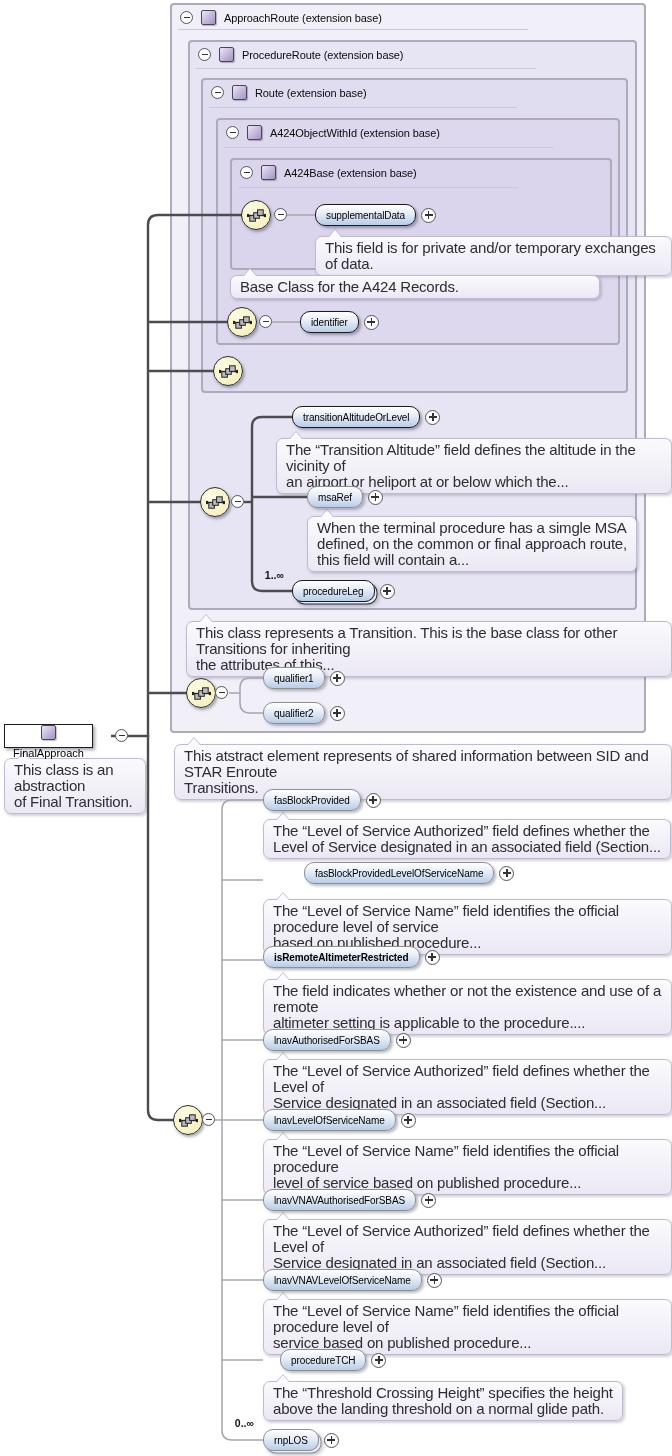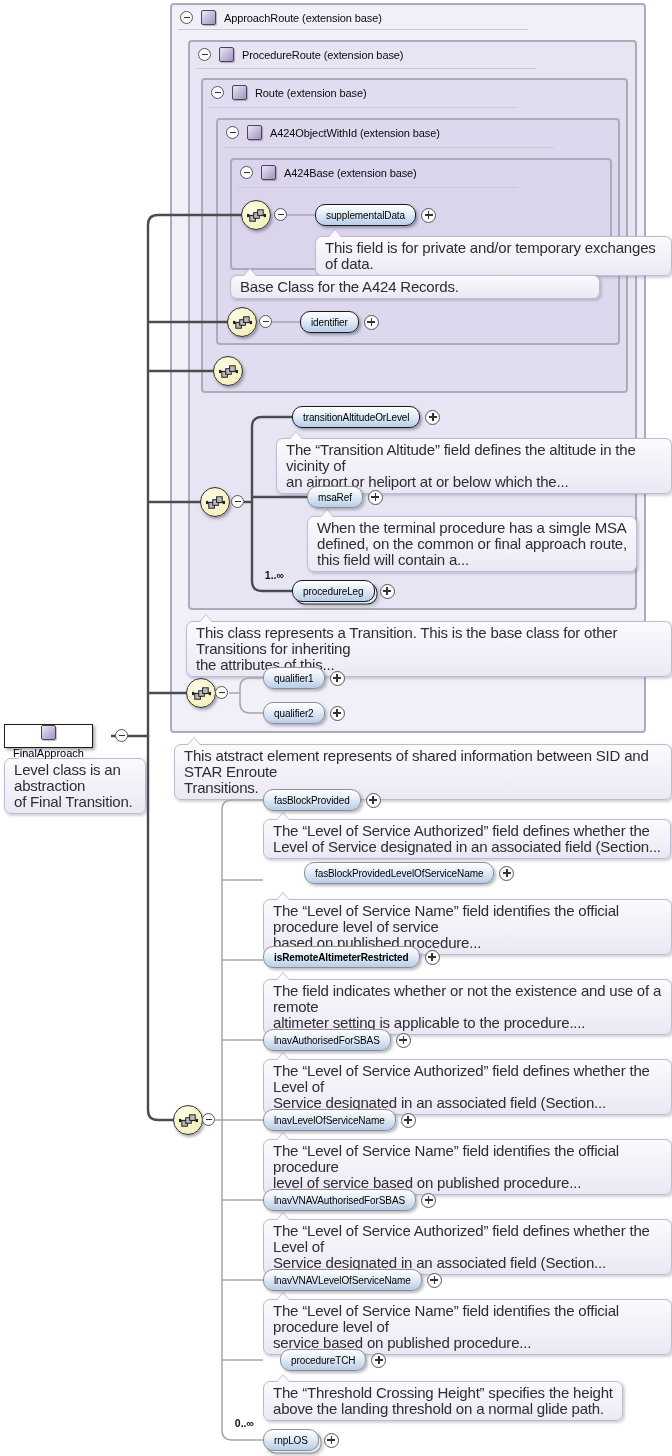--- a/index.html
+++ b/index.html
@@ -99,21 +99,21 @@
   <div class="callout" style="left:230px;top:275px;width:350px;">Base Class for the A424 Records.</div>
   <div class="callout" style="left:276px;top:438px;">The “Transition Altitude” field defines the altitude in the vicinity of
 an airport or heliport at or below which the...</div>
   <div class="callout" style="left:307px;top:516px;">When the terminal procedure has a simgle MSA
 defined, on the common or final approach route,
 this field will contain a...</div>
   <div class="callout" style="left:186px;top:621px;">This class represents a Transition. This is the base class for other Transitions for inheriting
 the attributes of this...</div>
   <div class="callout" style="left:174px;top:744px;">This atstract element represents of shared information between SID and STAR Enroute
 Transitions.</div>
-  <div class="callout" style="left:4px;top:758px;max-width:122px;">Level class is an abstraction
+  <div class="callout" style="left:4px;top:758px;max-width:122px;">This class is an abstraction
 of Final Transition.</div>
   <div class="callout" style="left:263px;top:819px;">The “Level of Service Authorized” field defines whether the
 Level of Service designated in an associated field (Section...</div>
   <div class="callout" style="left:263px;top:899px;">The “Level of Service Name” field identifies the official procedure level of service
 based on published procedure...</div>
   <div class="callout" style="left:263px;top:979px;">The field indicates whether or not the existence and use of a remote
 altimeter setting is applicable to the procedure....</div>
   <div class="callout" style="left:263px;top:1059px;">The “Level of Service Authorized” field defines whether the Level of
 Service designated in an associated field (Section...</div>
   <div class="callout" style="left:263px;top:1139px;">The “Level of Service Name” field identifies the official procedure

